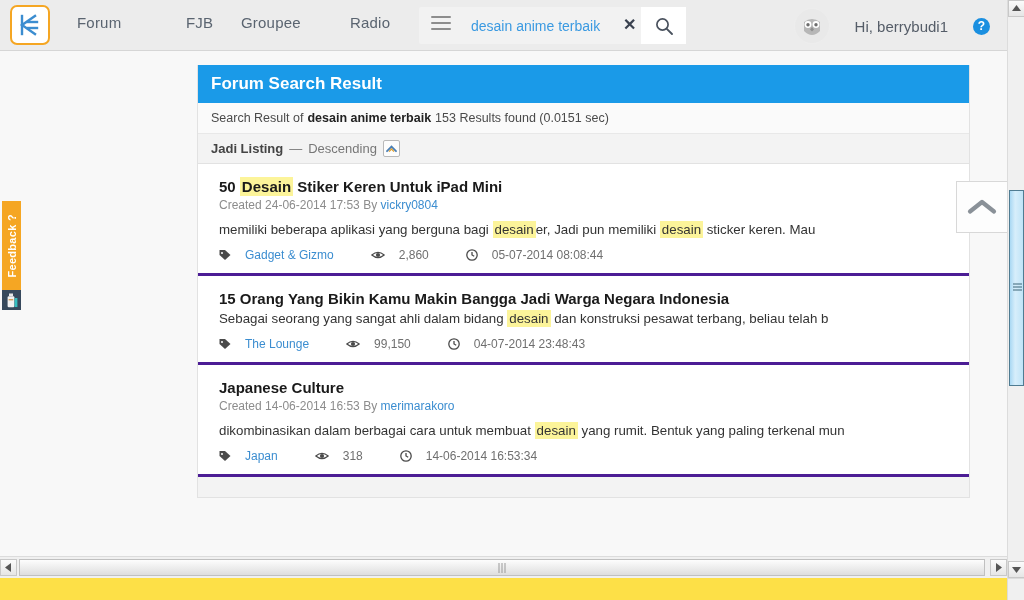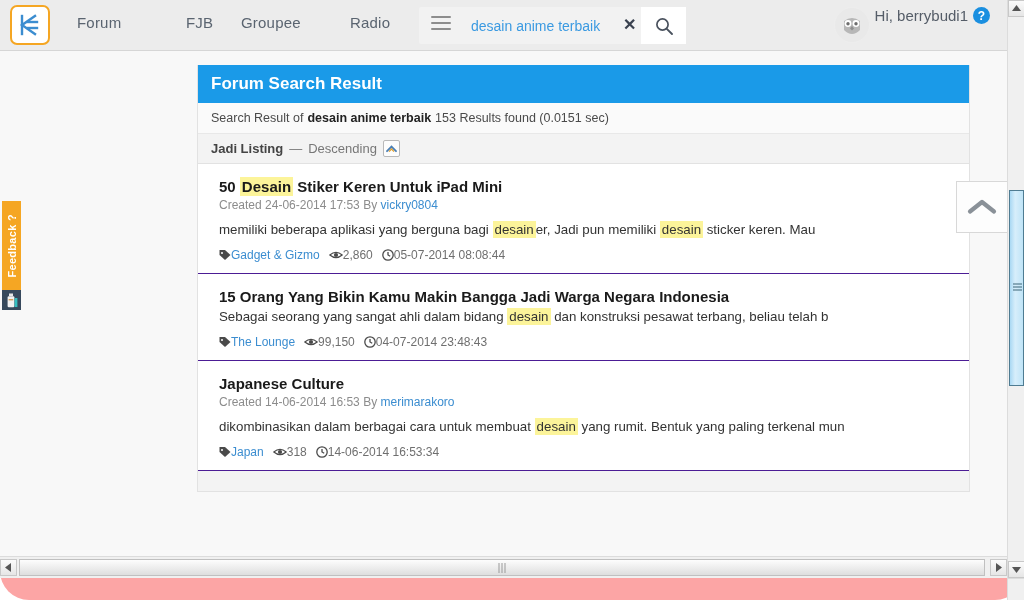--- a/index.html
+++ b/index.html
@@ -8,22 +8,21 @@
     width: 1024px; height: 600px;
     overflow: hidden;
     background: #ffffff;
     font-family: "Liberation Sans", sans-serif;
   }
 
   #viewport {
     position: relative;
     width: 1024px;
     height: 600px;
-    background: #fca5a5;
-    border-radius: 29px;
+    background: #fde047;
   }
 
   
   #page {
     position: absolute;
     left: 0; top: 0;
     width: 1007px;
     height: 578px;
     background: #f8f8f8;
     overflow: hidden;
@@ -103,21 +102,21 @@
     width: 45px; height: 37px;
     background: #ffffff;
     border: none; cursor: pointer;
     display: flex; align-items: center; justify-content: center;
   }
 
   #user-area {
     position: absolute;
     right: 17px; top: 7px;
     height: 38px;
-    display: flex; align-items: flex-start; gap: 5px;
+    display: flex; align-items: center; gap: 25px;
     cursor: pointer;
   }
   #avatar {
     width: 36px; height: 36px; border-radius: 50%;
     background: #ededed; overflow: hidden;
     display: flex; align-items: center; justify-content: center;
   }
   #user-name {
     font-size: 15px; color: #555d68; white-space: nowrap;
   }
@@ -205,21 +204,21 @@
     border: 1px solid #b9b9b9;
     background: #fdfdfd;
     border-radius: 2px;
     display: flex; align-items: center; justify-content: center;
     cursor: pointer;
   }
 
   
   .result-item {
     padding: 13px 18px 11px 21px;
-    border-bottom: 1px solid #4c1d95;
+    border-bottom: 3px solid #4c1d95;
     background: #ffffff;
   }
   .result-title {
     font-size: 15px;
     font-weight: bold;
     color: #1a1a1a;
     line-height: 19px;
     cursor: pointer;
     margin-bottom: 2px;
   }
@@ -232,21 +231,21 @@
   .result-snippet {
     font-size: 13.3px;
     color: #333333;
     line-height: 18px;
     margin-bottom: 9px;
   }
   .hl { background: #fcf49a; padding: 1px 2px; }
   .result-footer {
     font-size: 12px;
     color: #6f6f6f;
-    display: flex; align-items: center; gap: 0;
+    display: flex; align-items: center; gap: 14px;
     white-space: nowrap;
   }
   .result-footer .cat { color: #3b8dd0; cursor: pointer; }
   .result-footer .gap { width: 9px; display: inline-block; }
   .ficon { display: inline-flex; align-items: center; }
 
   #panel-footer {
     height: 20px;
     background: #f3f3f3;
   }

